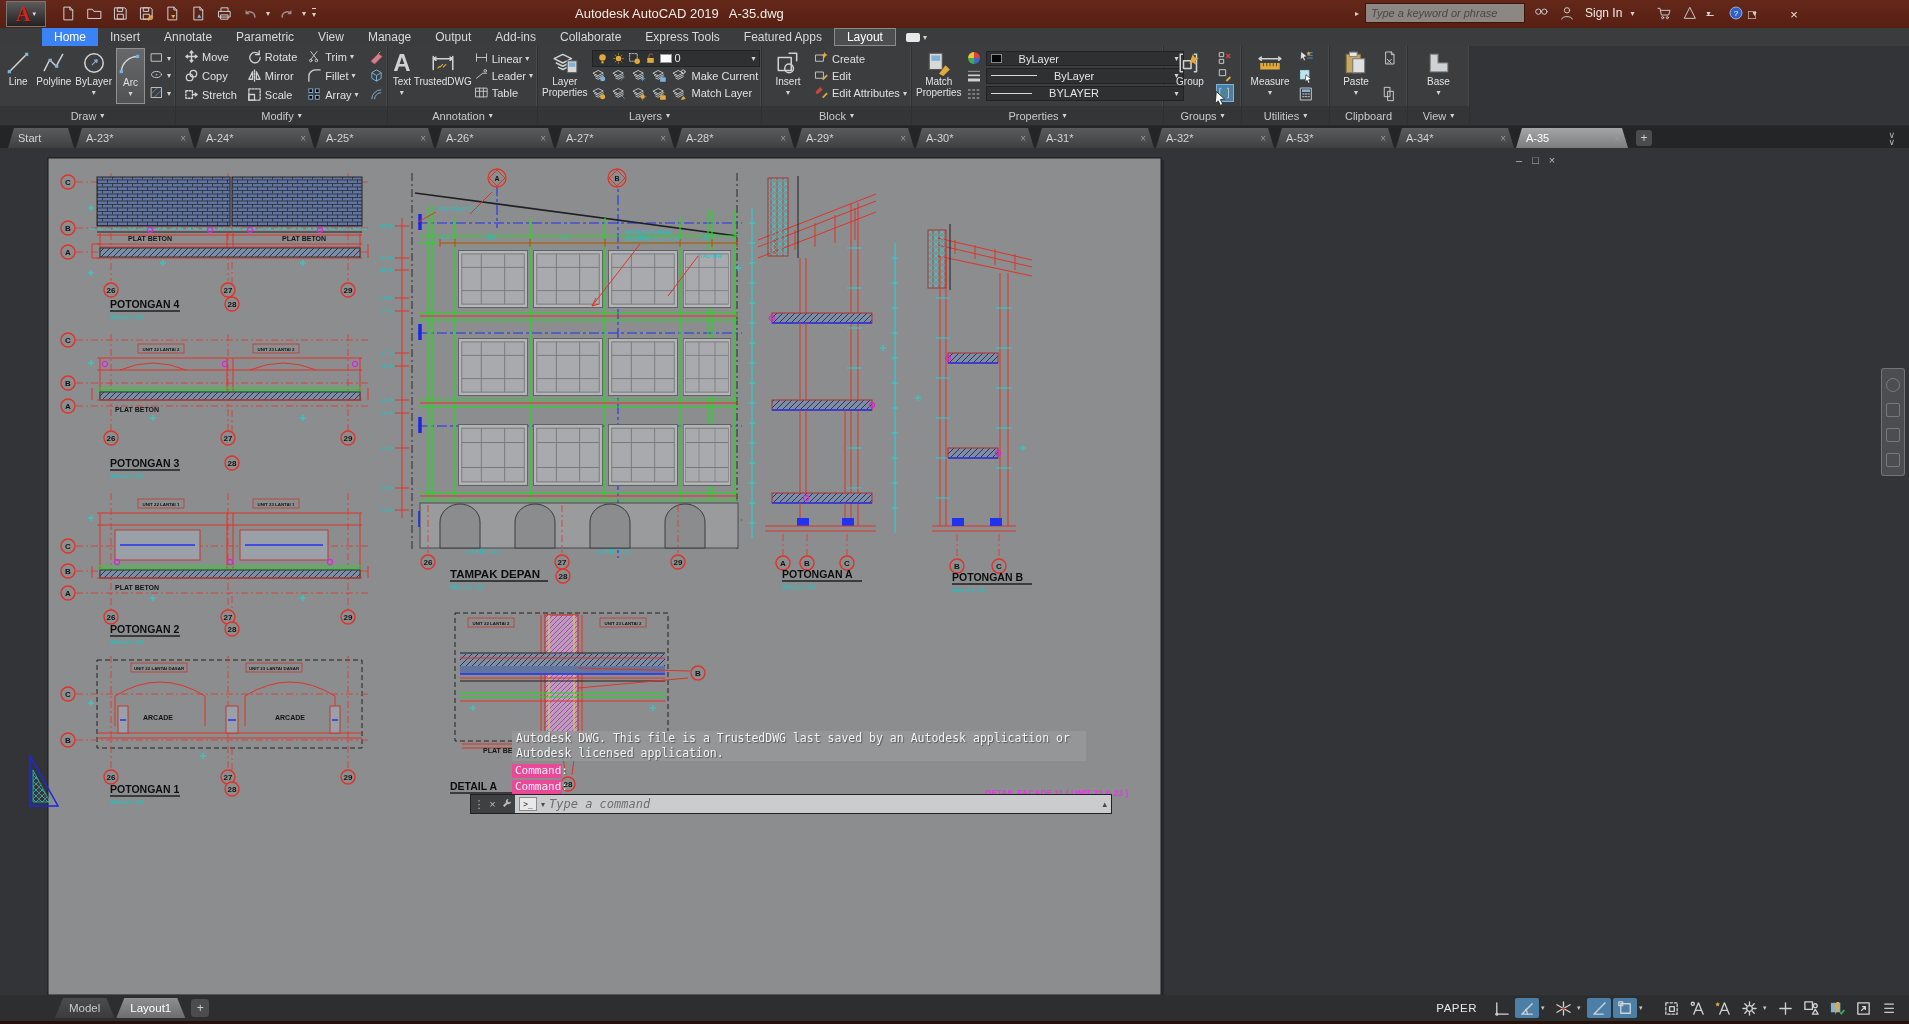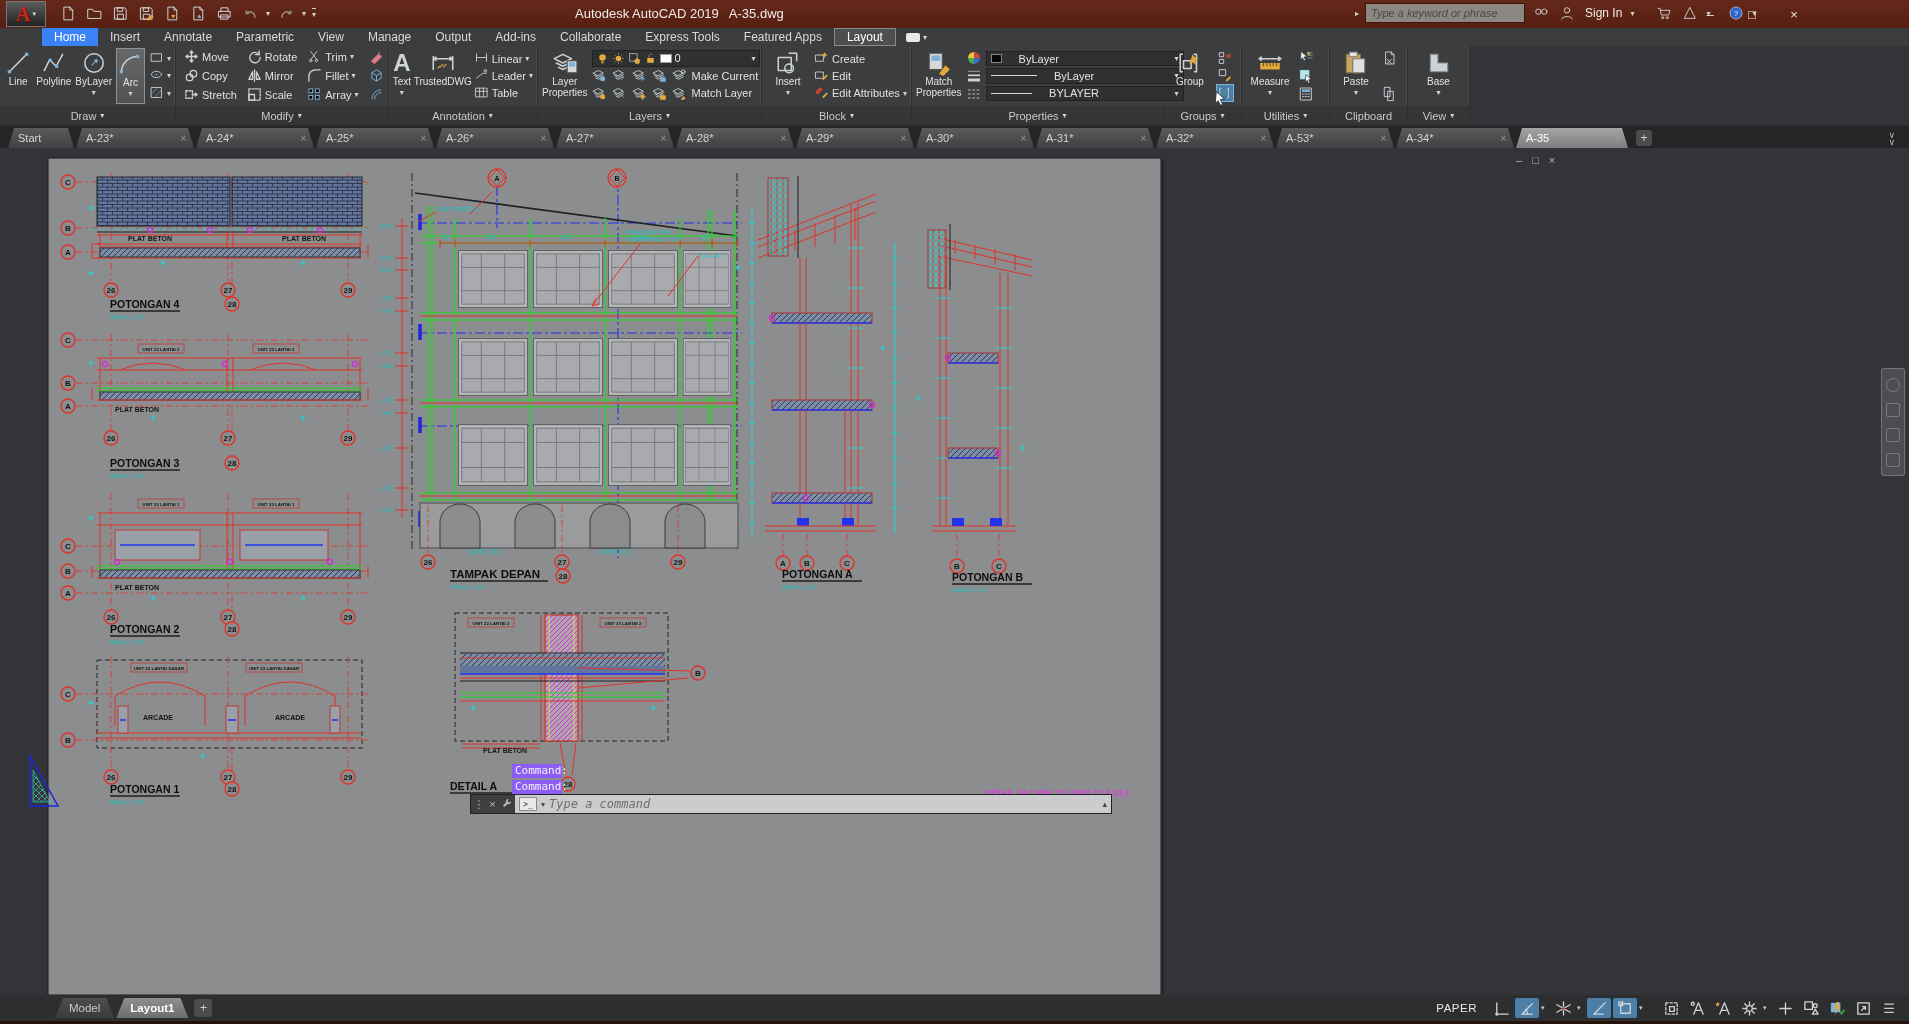--- a/index.html
+++ b/index.html
@@ -63,32 +63,32 @@
   #newtab{width:16px;height:16px;border-radius:3px;background:#4a4c4e;color:#cfcfcf;font-size:12px;display:flex;align-items:center;justify-content:center;margin:0 0 2px 6px}
   #tabchev{position:absolute;right:14px;bottom:2px;color:#b8b8b8;font-size:9px;line-height:7px;text-align:center}
   
   #canvas{position:absolute;left:0;top:148px;width:1909px;height:847px;background:#333437;overflow:hidden}
   #dwgctl{position:absolute;left:1516px;top:6px;display:flex;gap:10px;color:#b9babc;font-size:11px}
   #navbar{position:absolute;left:1881px;top:220px;width:24px;height:108px;background:rgba(205,210,216,.16);border:1px solid rgba(230,235,240,.25);border-radius:3px;display:flex;flex-direction:column;align-items:center;justify-content:space-around;padding:3px 0}
   #navbar span{width:14px;height:14px;border:1px solid rgba(235,240,245,.45);border-radius:2px;opacity:.6}
   #navbar .whl{border-radius:50%}
   
   #cmdhist{position:absolute;left:512px;top:583px;width:574px;min-height:30px;background:rgba(150,151,153,.94);color:#f4f4f4;font-family:"DejaVu Sans Mono",monospace;font-size:11.5px;line-height:15px;padding:0 4px;text-shadow:1px 1px 1px #555}
-  .cmdprompt{position:absolute;left:512px;width:50px;height:14px;background:#8b5cf6;color:#f2f2f2;font-family:"DejaVu Sans Mono",monospace;font-size:11px;line-height:14px;padding-left:3px}
+  .cmdprompt{position:absolute;left:512px;width:50px;height:14px;background:#ec4899;color:#f2f2f2;font-family:"DejaVu Sans Mono",monospace;font-size:11px;line-height:14px;padding-left:3px}
   #cmdbar{position:absolute;left:470px;top:646px;width:642px;height:20px;display:flex;background:#3f4041;border:1px solid #222}
   #cmdgrip{width:44px;display:flex;align-items:center;justify-content:space-around;color:#b9b9b9;font-size:11px;background:#3f4041}
   #cmdinputwrap{flex:1;background:#cbcccd;display:flex;align-items:center;gap:4px;padding:0 4px}
   #clicon{width:18px;height:14px;background:#e9e9e9;border:1px solid #8a8a8a;color:#3a3a3a;font-size:8px;font-family:"DejaVu Sans Mono",monospace;display:flex;align-items:center;justify-content:center}
   #cmdinput{flex:1;border:none;background:transparent;font-style:italic;font-size:12px;color:#5c5c5c;font-family:"DejaVu Sans Mono",monospace;outline:none}
   #cmdinput::placeholder{color:#6e6e6e;font-style:italic}
   #cmdup{color:#4a4a4a;font-size:9px}
   
   #statusbar{position:absolute;left:0;top:995px;width:1909px;height:26px;background:#2d2e30;display:flex;align-items:center}
   .lytab{height:20px;padding:0 14px;display:flex;align-items:center;font-size:11.5px;color:#c9c9c9;background:linear-gradient(#4a4c4e,#3a3c3e);clip-path:polygon(8px 0,calc(100% - 8px) 0,100% 100%,0 100%);margin-right:2px}
-  .lytab.active{background:linear-gradient(#8d8f91,#6b6d6f);color:#fff;font-weight:bold}
+  .lytab.active{background:linear-gradient(#8d8f91,#6b6d6f);color:#fff;font-weight:normal}
   #lyplus{width:18px;height:18px;border-radius:3px;background:#4a4c4e;color:#cfcfcf;display:flex;align-items:center;justify-content:center;margin-left:4px;font-size:12px}
   #paperlbl{color:#e8e8e8;font-size:11.5px;margin:0 10px 0 0;letter-spacing:.5px}
   #statright{margin-left:auto;display:flex;align-items:center;gap:2px;padding-right:8px}
   .sico{width:24px;height:20px;display:flex;align-items:center;justify-content:center;border-radius:2px}
   .sico svg{width:17px;height:17px}
   .sico.on{background:#4c7fa7}
   .scaret{color:#c5c7c9;font-size:7px;width:8px}
   .sgap{width:8px}
   #taskstrip{position:absolute;left:0;top:1021px;width:1909px;height:3px;background:#24110a}
   
@@ -1196,20 +1196,21 @@
 
   
   <div id="navbar">
     <span class="whl"></span>
     <span></span>
     <span></span>
     <span></span>
   </div>
 
   
+  <div id="cmdhist"><span>Autodesk DWG.  This file is a TrustedDWG last saved by an Autodesk application or Autodesk licensed application.</span></div>
   <div class="cmdprompt" style="top:616px"><span>Command:</span></div>
   <div class="cmdprompt" style="top:632px"><span>Command:</span></div>
 
   
   <div id="cmdbar">
     <div id="cmdgrip">
       <span>⋮</span>
       <span>×</span>
       <svg width="12" height="12" viewBox="0 0 24 24">
           <path d="M20 7a5 5 0 0 1-7 5L7 18l-3-3 6-6a5 5 0 0 1 5-7l-2 4 3 3z" fill="#b9b9b9"></path>

